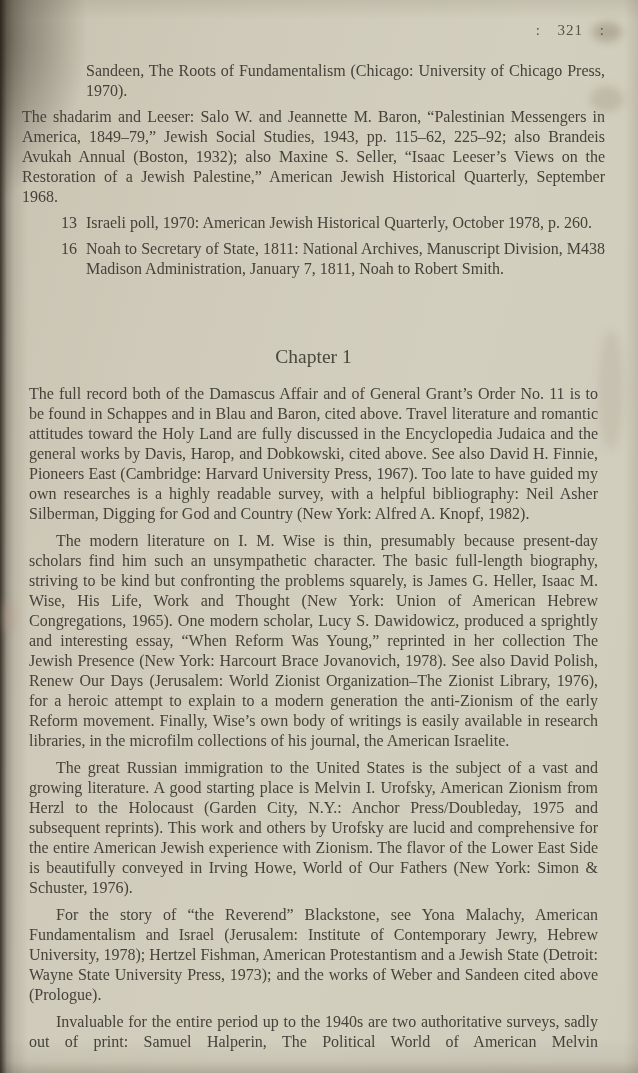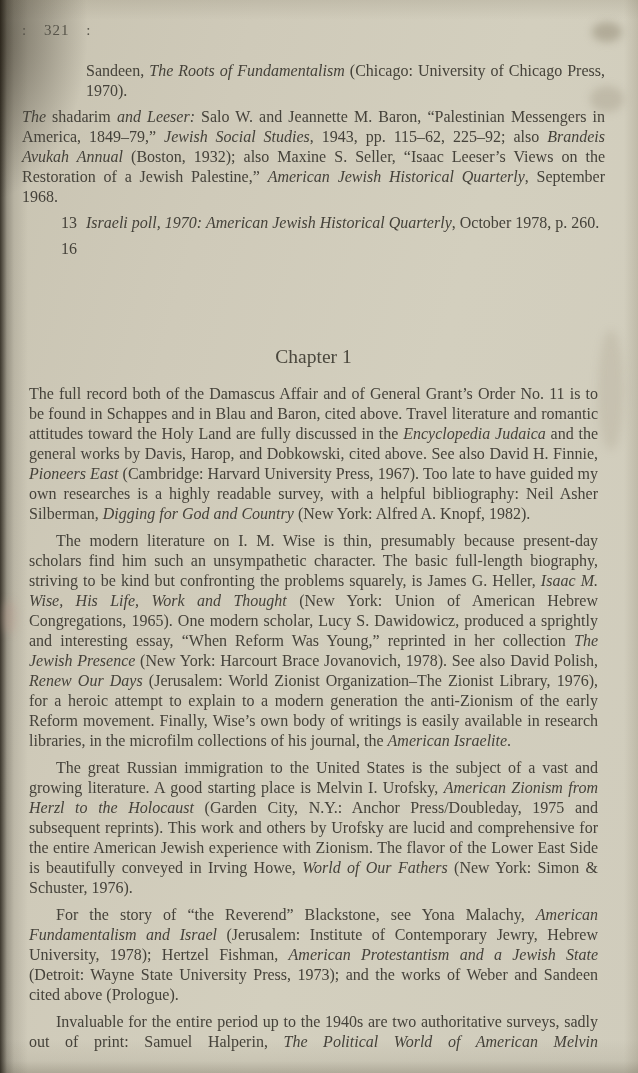--- a/index.html
+++ b/index.html
@@ -20,42 +20,42 @@
       linear-gradient(105deg, #c8c3b1 0%, #cfcab9 28%, #d3cfbe 58%, #d0ccbc 100%);
   }
   .smudge { position: absolute; border-radius: 50%; filter: blur(4px); pointer-events: none; }
   .smudge-a { left: 592px; top: 22px;  width: 30px; height: 20px; background: rgba(138,128,106,0.45); }
   .smudge-b { left: 590px; top: 86px;  width: 34px; height: 26px; background: rgba(150,140,118,0.30); }
   .smudge-c { left: 2px;   top: 600px; width: 14px; height: 34px; background: rgba(190,152,140,0.30); }
   .smudge-d { left: 598px; top: 330px; width: 26px; height: 120px; background: rgba(148,138,116,0.18); }
 
   .folio {
     position: absolute; top: 22px; left: 22px; width: 583px;
-    text-align: left; font-size: 15px; word-spacing: 12px;
+    text-align: right; font-size: 15px; word-spacing: 12px;
     color: #565349; letter-spacing: 1px;
   }
   .notes {
     position: absolute; top: 61px; left: 22px; width: 583px;
     font-size: 16px; line-height: 20px;
   }
   .note-row { display: flex; margin-bottom: 6px; }
   .note-num { flex: 0 0 55px; text-align: right; padding-right: 9px; }
   .note-body { flex: 1 1 auto; text-align: justify; }
   .chapter {
     position: absolute; top: 346px; left: 22px; width: 583px;
     text-align: center; font-size: 19.5px; color: #4a473d;
   }
   .main {
     position: absolute; top: 377px; left: 22px; width: 583px;
     font-size: 16px; line-height: 20px; text-align: justify;
   }
   .main p { margin: 7px; }
   .main p.indent { text-indent: 27px; }
   .main p.fill-last { text-align-last: justify; }
-  .it { font-style: italic; }
+  .it { }
 </style>
 </head>
 <body>
 
 <div class="page">
   <div class="smudge smudge-a"></div>
   <div class="smudge smudge-b"></div>
   <div class="smudge smudge-c"></div>
   <div class="smudge smudge-d"></div>
 
@@ -68,20 +68,21 @@
       </div>
       <div class="note-row">
         <div class="note-body"><span class="it">The</span><span> shadarim </span><span class="it">and Leeser:</span><span> Salo W. and Jeannette M. Baron, “Palestinian Messengers in America, 1849–79,” </span><span class="it">Jewish Social Studies</span><span>, 1943, pp. 115–62, 225–92; also </span><span class="it">Brandeis Avukah Annual</span><span> (Boston, 1932); also Maxine S. Seller, “Isaac Leeser’s Views on the Restoration of a Jewish Palestine,” </span><span class="it">American Jewish Historical Quarterly</span><span>, September 1968.</span></div>
       </div>
       <div class="note-row">
         <div class="note-num">13</div>
         <div class="note-body"><span class="it">Israeli poll, 1970:</span><span> </span><span class="it">American Jewish Historical Quarterly</span><span>, October 1978, p. 260.</span></div>
       </div>
       <div class="note-row">
         <div class="note-num">16</div>
+        <div class="note-body"><span class="it">Noah to Secretary of State, 1811:</span><span> National Archives, Manuscript Division, M438 Madison Administration, January 7, 1811, Noah to Robert Smith.</span></div>
       </div>
     </div>
 
   <div class="chapter">Chapter 1</div>
 
   <div class="main">
       <p class=""><span>The full record both of the Damascus Affair and of General Grant’s Order No. 11 is to be found in Schappes and in Blau and Baron, cited above. Travel literature and romantic attitudes toward the Holy Land are fully discussed in the </span><span class="it">Encyclopedia Judaica</span><span> and the general works by Davis, Harop, and Dobkowski, cited above. See also David H. Finnie, </span><span class="it">Pioneers East</span><span> (Cambridge: Harvard University Press, 1967). Too late to have guided my own researches is a highly readable survey, with a helpful bibliography: Neil Asher Silberman, </span><span class="it">Digging for God and Country</span><span> (New York: Alfred A. Knopf, 1982).</span></p>
       <p class="indent"><span>The modern literature on I. M. Wise is thin, presumably because present-day scholars find him such an unsympathetic character. The basic full-length biography, striving to be kind but confronting the problems squarely, is James G. Heller, </span><span class="it">Isaac M. Wise, His Life, Work and Thought</span><span> (New York: Union of American Hebrew Congregations, 1965). One modern scholar, Lucy S. Dawidowicz, produced a sprightly and interesting essay, “When Reform Was Young,” reprinted in her collection </span><span class="it">The Jewish Presence</span><span> (New York: Harcourt Brace Jovanovich, 1978). See also David Polish, </span><span class="it">Renew Our Days</span><span> (Jerusalem: World Zionist Organization–The Zionist Library, 1976), for a heroic attempt to explain to a modern generation the anti-Zionism of the early Reform movement. Finally, Wise’s own body of writings is easily available in research libraries, in the microfilm collections of his journal, the </span><span class="it">American Israelite</span><span>.</span></p>
       <p class="indent"><span>The great Russian immigration to the United States is the subject of a vast and growing literature. A good starting place is Melvin I. Urofsky, </span><span class="it">American Zionism from Herzl to the Holocaust</span><span> (Garden City, N.Y.: Anchor Press/Doubleday, 1975 and subsequent reprints). This work and others by Urofsky are lucid and comprehensive for the entire American Jewish experience with Zionism. The flavor of the Lower East Side is beautifully conveyed in Irving Howe, </span><span class="it">World of Our Fathers</span><span> (New York: Simon &amp; Schuster, 1976).</span></p>
       <p class="indent"><span>For the story of “the Reverend” Blackstone, see Yona Malachy, </span><span class="it">American Fundamentalism and Israel</span><span> (Jerusalem: Institute of Contemporary Jewry, Hebrew University, 1978); Hertzel Fishman, </span><span class="it">American Protestantism and a Jewish State</span><span> (Detroit: Wayne State University Press, 1973); and the works of Weber and Sandeen cited above (Prologue).</span></p>

